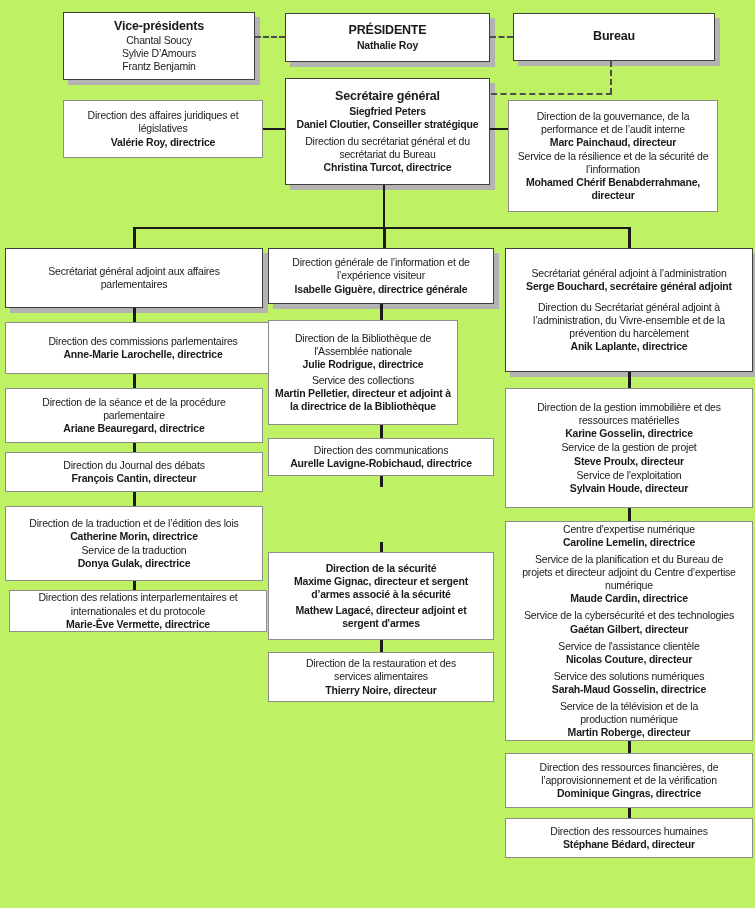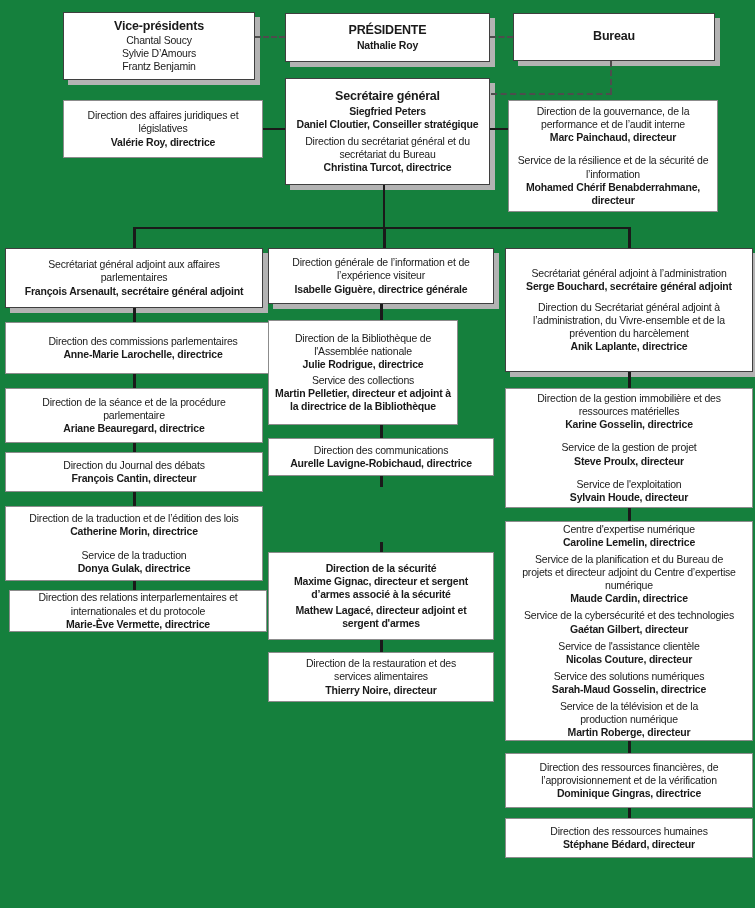--- a/index.html
+++ b/index.html
@@ -1,29 +1,29 @@
 <!DOCTYPE html>
 <html><head>
 <meta charset="utf-8">
 <style>
   html,body{margin:0;padding:0;background:#fff}
-  .canvas{position:relative;width:755px;height:908px;background:#15803d;
+  .canvas{position:relative;width:755px;height:908px;background:#bef264;
     font-family:"Liberation Sans","DejaVu Sans",sans-serif;color:#1a1a1a;
     font-size:10.5px;letter-spacing:-0.2px;line-height:1.24}
   .box{position:absolute;box-sizing:border-box;background:#fff;border:1px solid #8c8c8c;
     display:flex;flex-direction:column;justify-content:center;align-items:center;
     text-align:center;padding:3px 5px}
   .box.hd{border-color:#3f3f3f;box-shadow:5px 5px 0 0 #b3b3b3}
   .b{font-weight:bold}
   .i{}
   .bi{font-weight:bold;}
   .t12{font-size:12.5px;font-weight:bold}
   .g3{margin-top:3px}
   .g4{margin-top:4px}
-  .g5{margin-top:10px}
+  .g5{margin-top:1px}
   .g8{margin-top:8px}
   .ln{position:absolute;background:#1a1a1a}
   .dh{position:absolute;border-top:2px dashed #4d4d4d;height:0}
   .dv{position:absolute;border-left:2px dashed #4d4d4d;width:0}
 </style>
 </head>
 <body>
 
 <div class="canvas">
 
@@ -58,21 +58,20 @@
 
   <div class="box" style="left:508px;top:100px;width:210px;height:112px">
     <div>Direction de la gouvernance, de la performance et de l’audit interne</div>
     <div class="b">Marc Painchaud, directeur</div>
     <div class="i g5">Service de la résilience et de la sécurité de l’information</div>
     <div class="bi">Mohamed Chérif Benabderrahmane, directeur</div>
   </div>
 
   <div class="box hd" style="left:5px;top:248px;width:258px;height:60px">
     <div style="max-width:200px">Secrétariat général adjoint aux affaires parlementaires</div>
-    <div class="b">François Arsenault, secrétaire général adjoint</div>
   </div>
 
   <div class="box" style="left:5px;top:322px;width:276px;height:52px">
     <div>Direction des commissions parlementaires</div>
     <div class="b">Anne-Marie Larochelle, directrice</div>
   </div>
 
   <div class="box" style="left:5px;top:452px;width:258px;height:40px">
     <div>Direction du Journal des débats</div>
     <div class="b">François Cantin, directeur</div>

